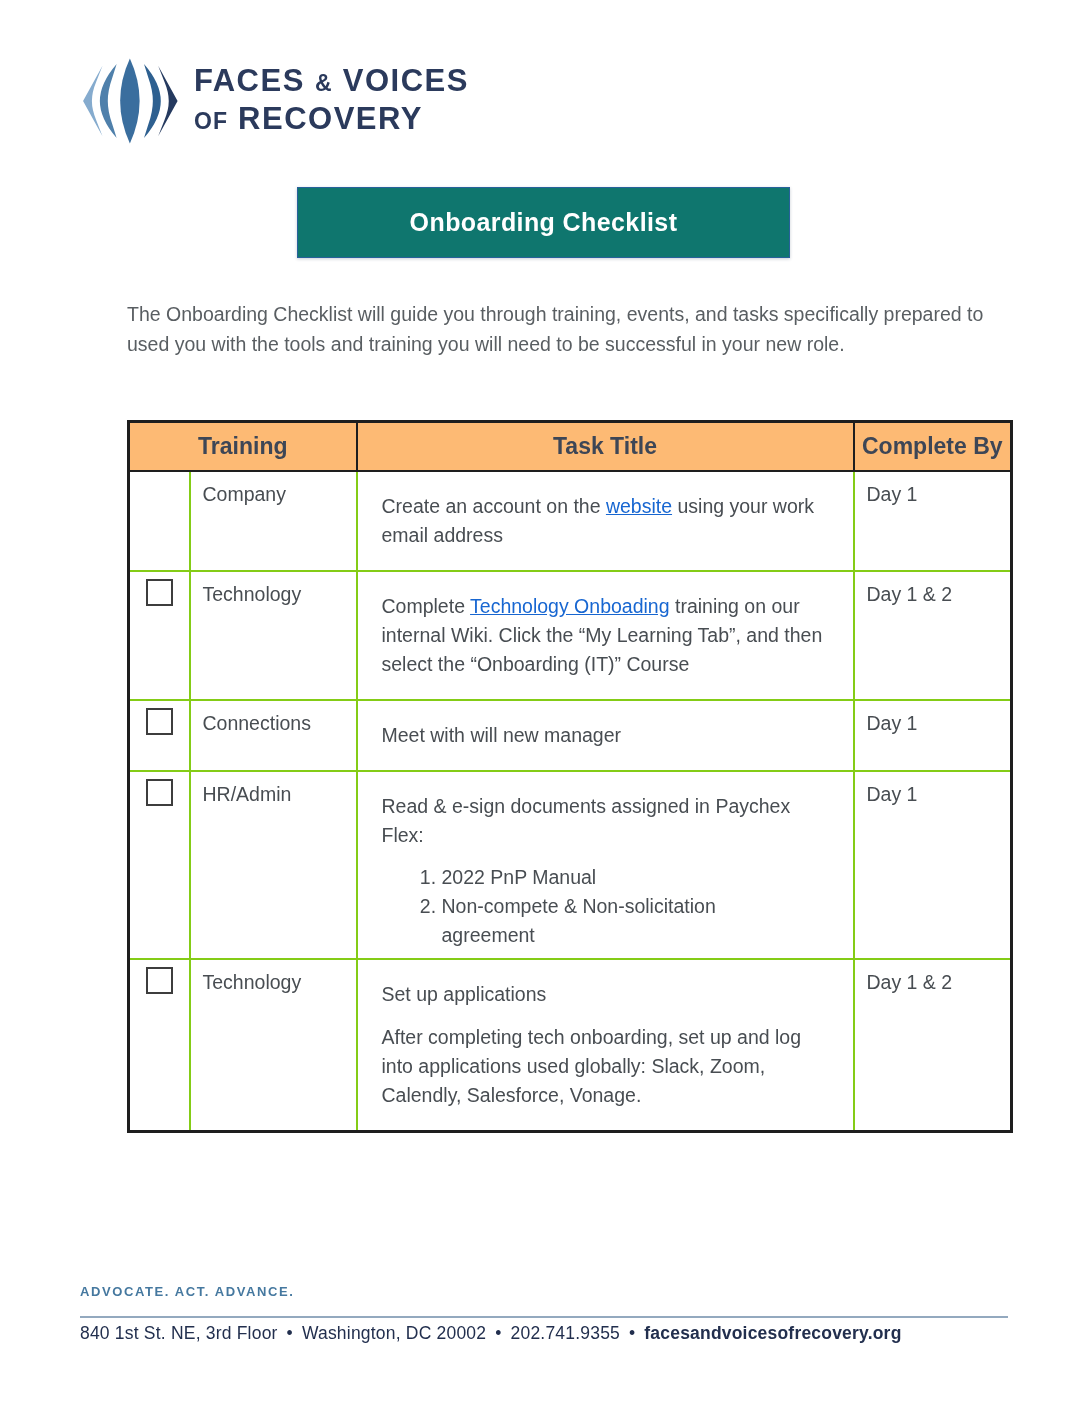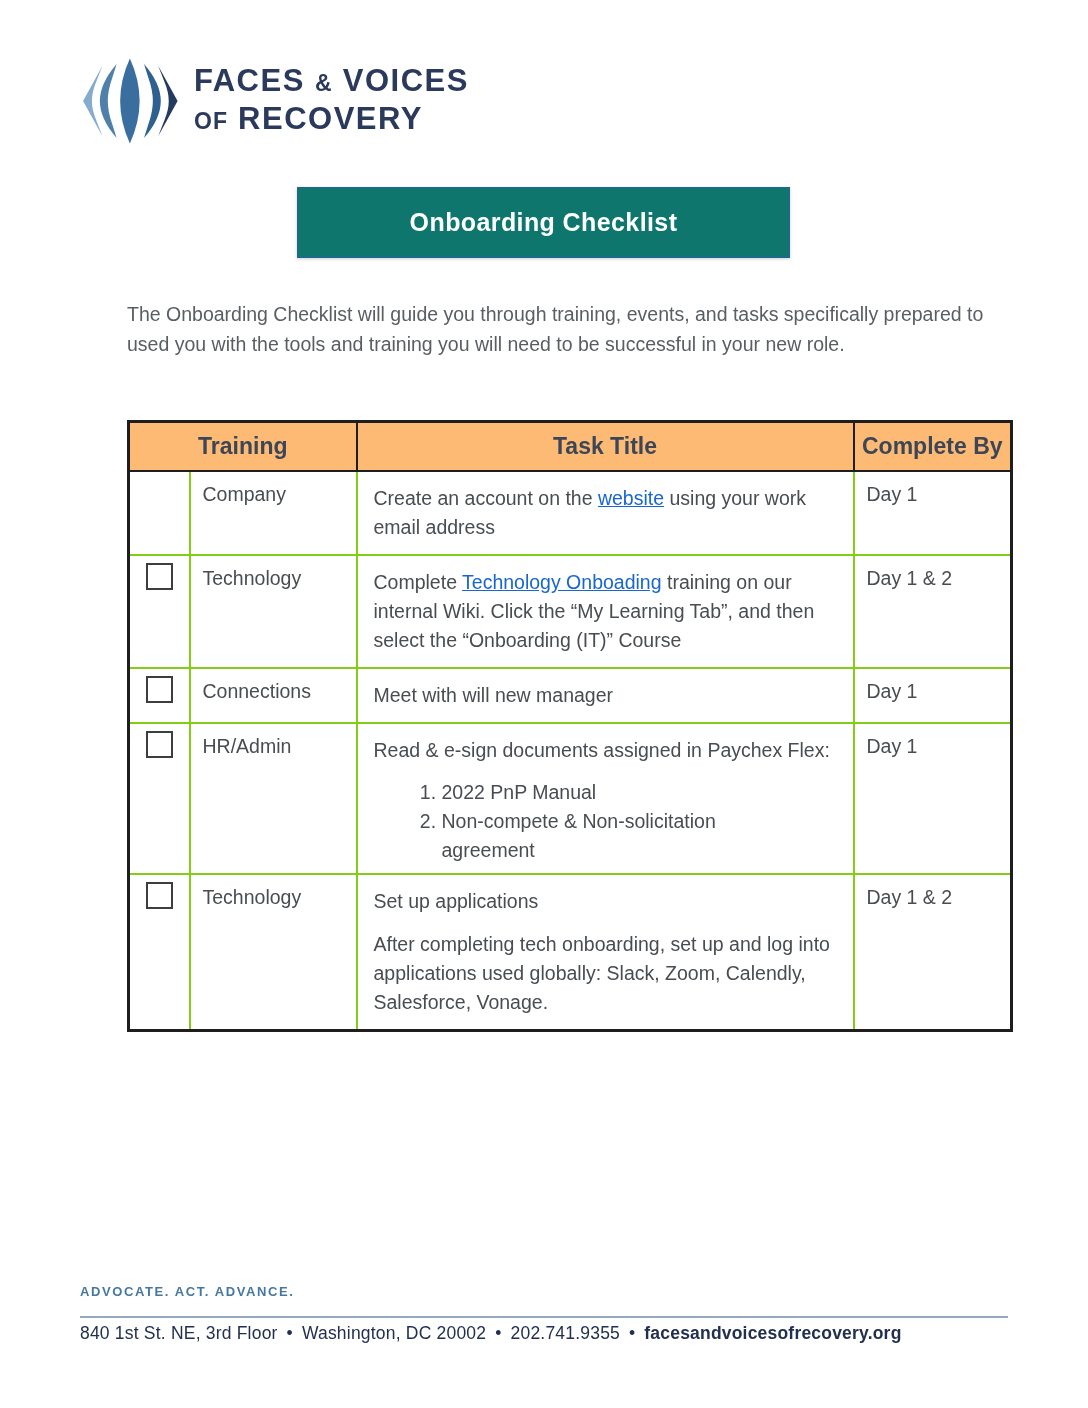--- a/index.html
+++ b/index.html
@@ -47,21 +47,21 @@
   .checklist td {
     border: 2px solid #84cc16; vertical-align: top;
     color: #484d52; font-size: 19.5px; line-height: 29px;
     padding: 8px 12px;
   }
   .cell-check { text-align: center; padding: 6px 4px !important; }
   .checkbox {
     width: 27px; height: 27px; border: 2px solid #3d3d3d; background: #ffffff;
     display: inline-block; margin-top: 1px;
   }
-  .cell-task p { margin: 4px; }
+  .cell-task p { margin: 12px; }
   .cell-task p + p { margin-top: 14px; }
   .cell-task ol { margin: 13px 0 0 0; padding-left: 72px; }
   .cell-task li { max-width: 300px; }
   a.task-link { color: #1766d1; text-decoration: underline; }
 
   
   .footer { position: absolute; left: 80px; top: 1284px; width: 928px; }
   .tagline { color: #45789f; font-size: 13px; font-weight: bold; letter-spacing: 1.6px; }
   .footer-rule { border: none; border-top: 2px solid #93a9bf; margin: 17px 0 0 0; }
   .address { margin-top: 5px; color: #222f4e; font-size: 17.5px; letter-spacing: 0.2px; }

